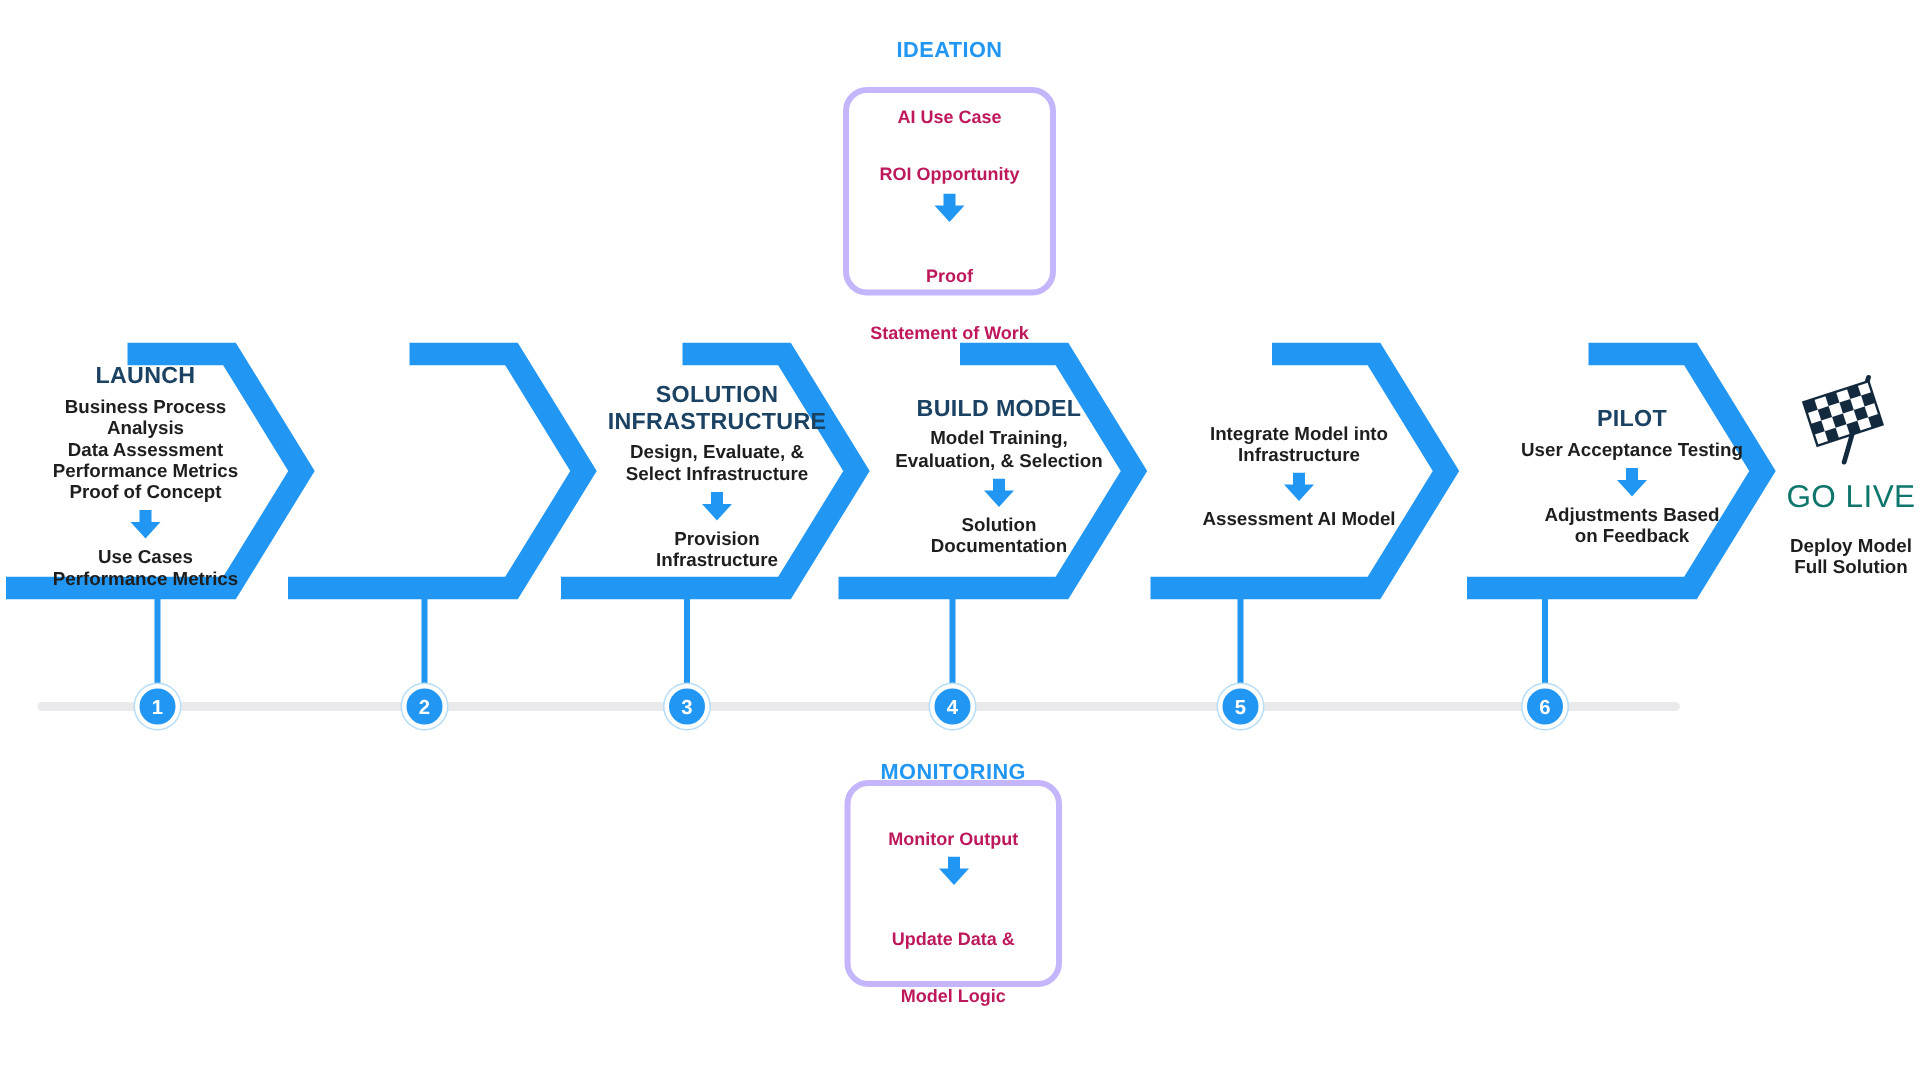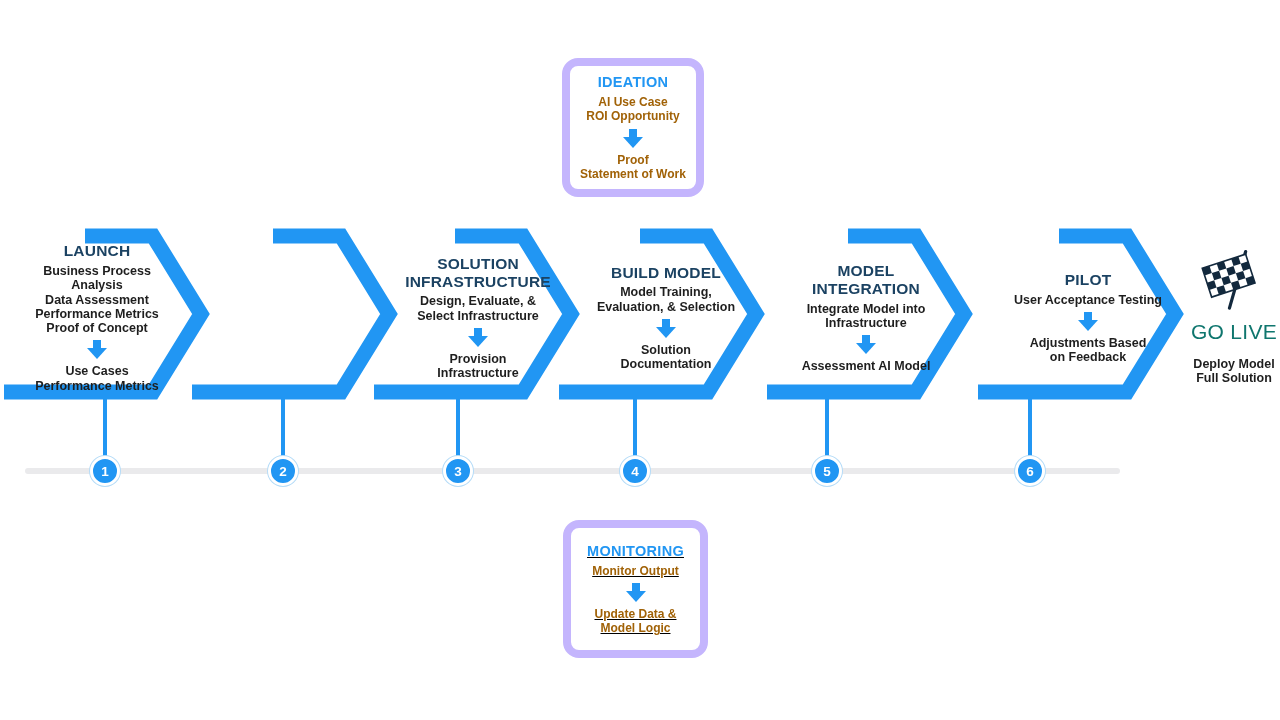--- a/index.html
+++ b/index.html
@@ -24,26 +24,26 @@
   .connector{position:absolute;top:397px;height:61px;width:4px;background:#2196F3;}
   .timeline-bar{position:absolute;left:25px;top:468px;width:1095px;height:6px;background:#EAEAEC;border-radius:3px;}
   .tl-circle{
     position:absolute;top:456px;width:30px;height:30px;border-radius:50%;
     background:#2196F3;border:3px solid #ffffff;box-shadow:0 0 0 1px #B5DCF8;
     box-sizing:border-box;display:flex;align-items:center;justify-content:center;
     color:#fff;font-size:13.5px;font-weight:bold;
   }
   
   .info-box{
-    position:absolute;background:#fff;border:8px solid #c4b5fd;border-radius:16px;
+    position:absolute;background:#fff;border:4px solid #c4b5fd;border-radius:16px;
     box-sizing:border-box;display:flex;flex-direction:column;align-items:center;justify-content:center;
     text-align:center;padding:2px 4px;
   }
   .box-title{color:#2196F3;font-size:14.5px;font-weight:bold;letter-spacing:.3px;margin-bottom:5px;}
-  .box-line{font-size:12px;font-weight:bold;color:#a16207;line-height:1.18;}
+  .box-line{font-size:12px;font-weight:bold;color:#be185d;line-height:1.18;margin-top:24px;}
   
   .go-live{
     position:absolute;left:1178px;top:246px;width:112px;
     display:flex;flex-direction:column;align-items:center;text-align:center;
   }
   .go-live-title{color:#0f766e;font-size:21px;font-weight:normal;letter-spacing:.3px;margin:4px 0 13px 0;}
   .flag-navy{fill:#13293D;}
 </style>
 </head>
 <body>
@@ -118,24 +118,20 @@
     <div class="line">Evaluation, &amp; Selection</div>
     <svg class="down-arrow" width="24" height="20" viewBox="0 0 24 20">
         <rect x="8" y="0" width="8" height="9"></rect>
         <polygon points="2,8 22,8 12,19"></polygon>
       </svg>
     <div class="line">Solution</div>
     <div class="line">Documentation</div>
   </div>
 
   <div class="stage-text" style="left:776px">
-    <div class="stage-title">
-      <div>MODEL</div>
-      <div>INTEGRATION</div>
-    </div>
     <div class="line">Integrate Model into</div>
     <div class="line">Infrastructure</div>
     <svg class="down-arrow" width="24" height="20" viewBox="0 0 24 20">
         <rect x="8" y="0" width="8" height="9"></rect>
         <polygon points="2,8 22,8 12,19"></polygon>
       </svg>
     <div class="line">Assessment AI Model</div>
   </div>
 
   <div class="stage-text" style="left:998px">
@@ -183,21 +179,21 @@
   <div class="connector" style="left:1028px"></div>
 
   <div class="timeline-bar"></div>
   <div class="tl-circle" style="left:90px">1</div>
   <div class="tl-circle" style="left:268px">2</div>
   <div class="tl-circle" style="left:443px">3</div>
   <div class="tl-circle" style="left:620px">4</div>
   <div class="tl-circle" style="left:812px">5</div>
   <div class="tl-circle" style="left:1015px">6</div>
 
-  <div class="info-box" style="left:563px;top:520px;width:145px;height:138px;text-decoration:underline;">
+  <div class="info-box" style="left:563px;top:520px;width:145px;height:138px;">
     <div class="box-title">MONITORING</div>
     <div class="box-line">Monitor Output</div>
     <svg class="down-arrow" width="24" height="20" viewBox="0 0 24 20">
         <rect x="8" y="0" width="8" height="9"></rect>
         <polygon points="2,8 22,8 12,19"></polygon>
       </svg>
     <div class="box-line">Update Data &amp;</div>
     <div class="box-line">Model Logic</div>
   </div>
 

